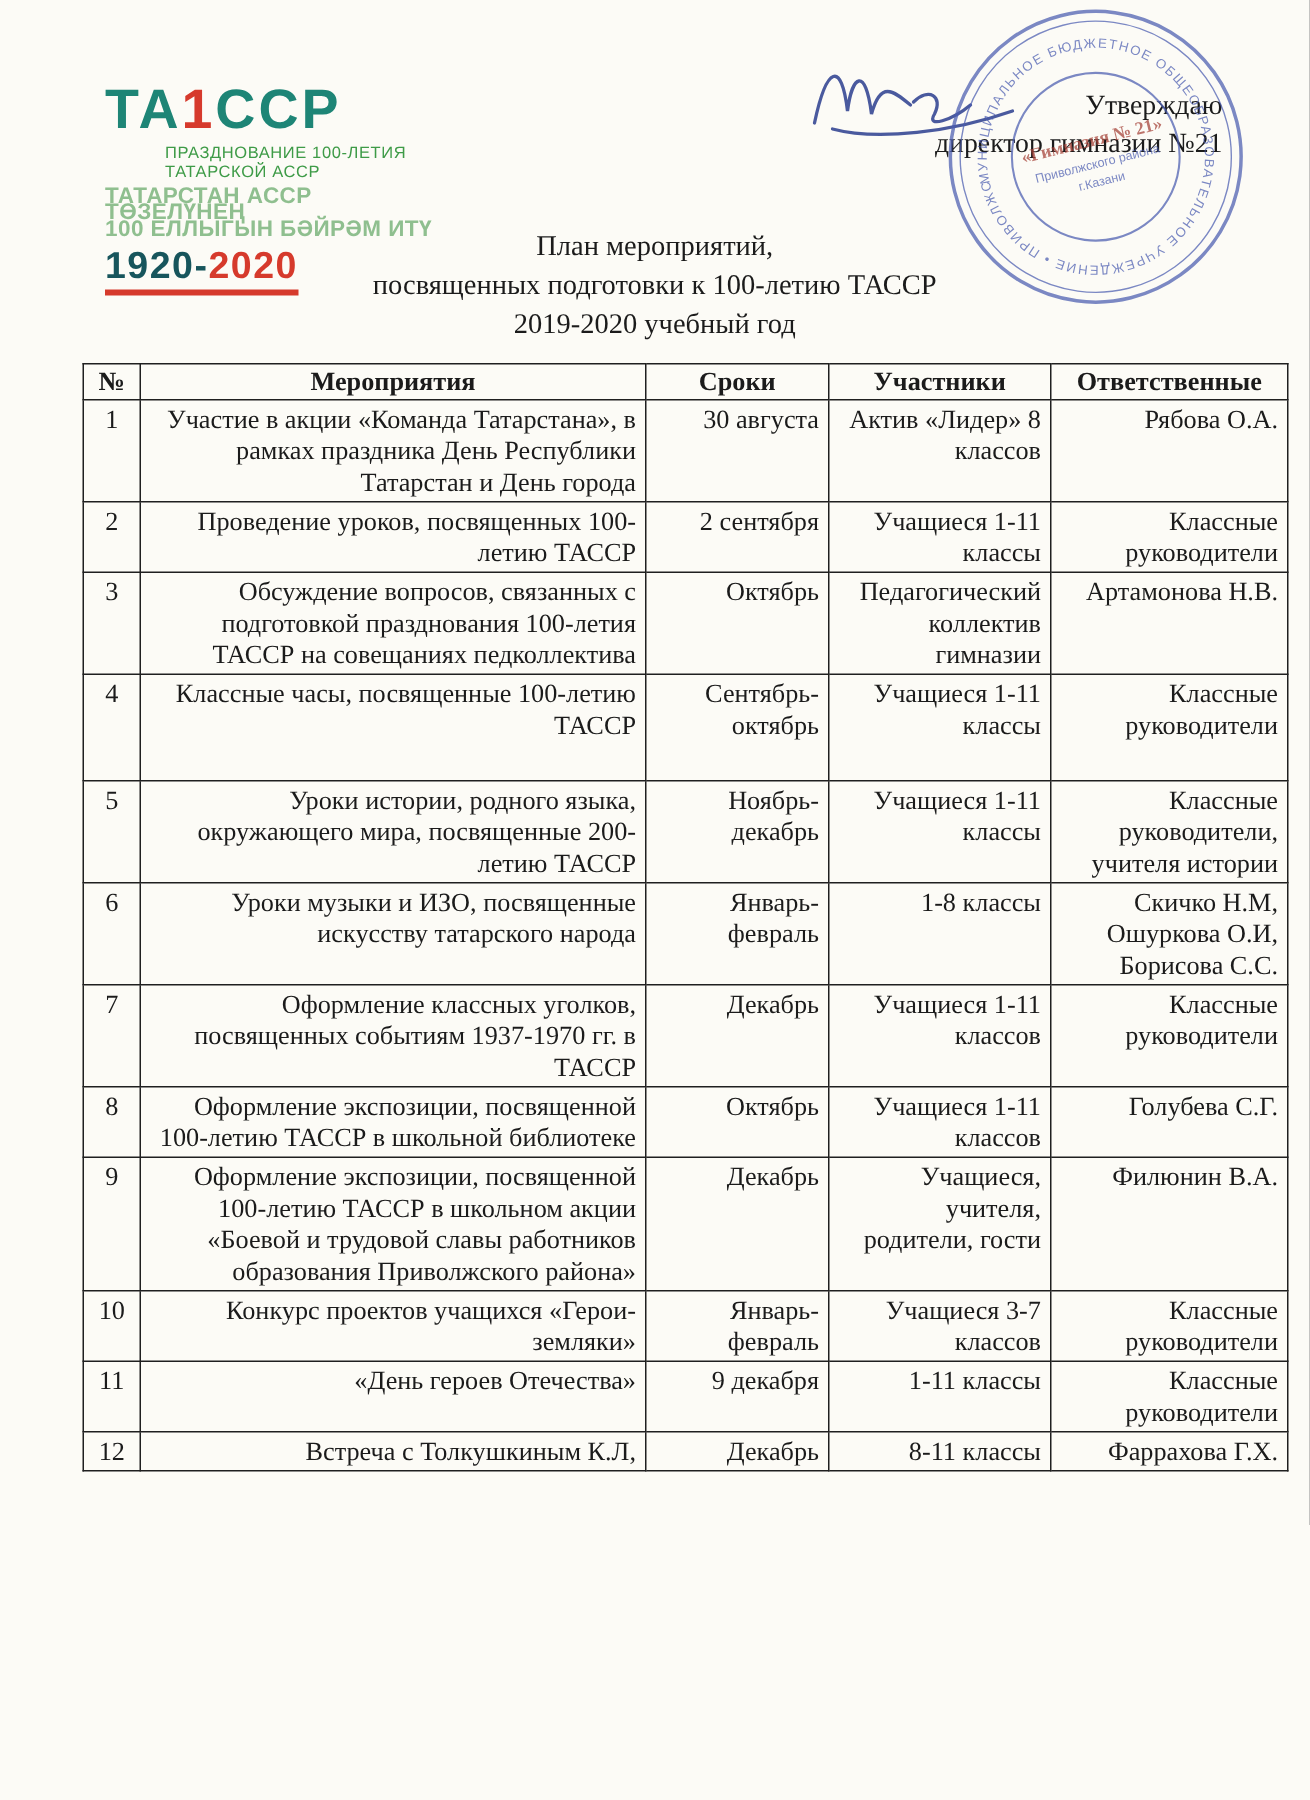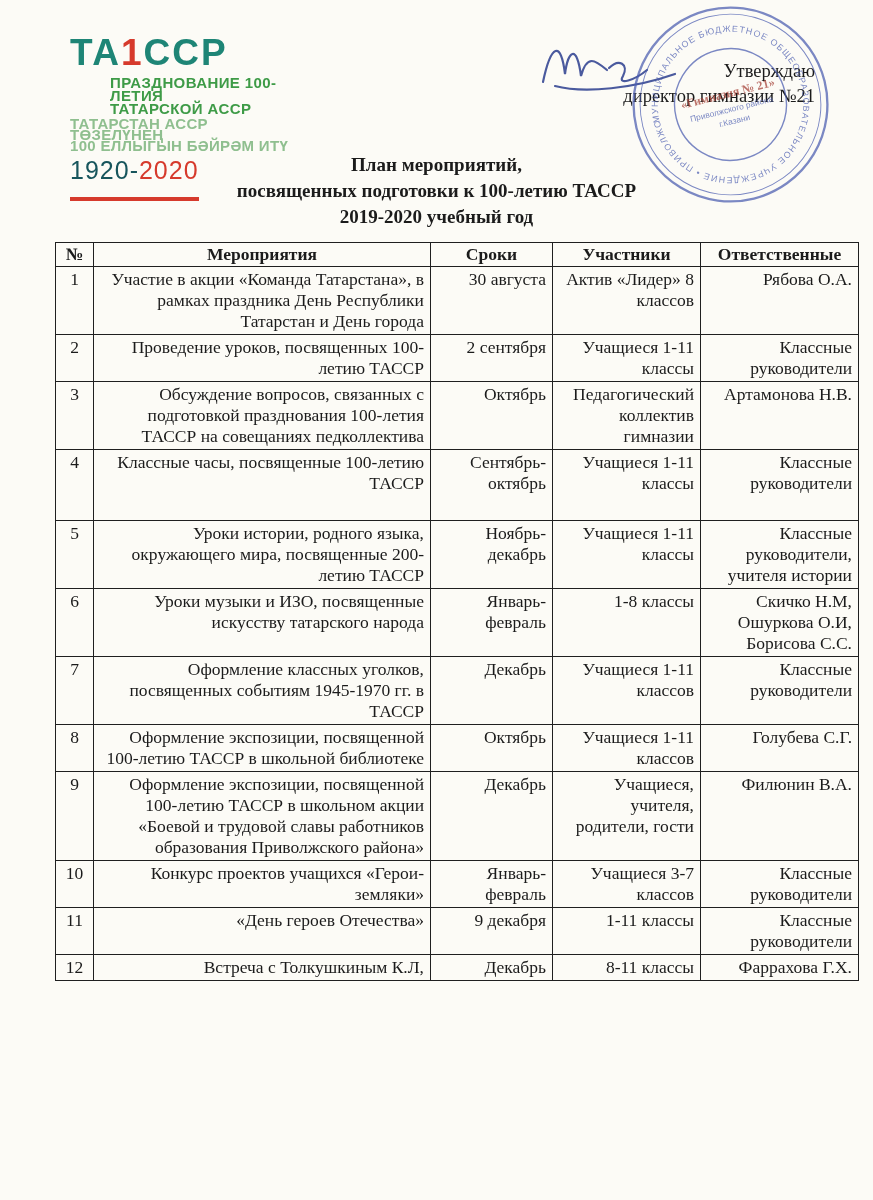--- a/index.html
+++ b/index.html
@@ -8,38 +8,38 @@
     width:873px;height:1200px;
     margin:0 auto;
     background:#fcfbf6;
     overflow:hidden;
     font-family:"Liberation Serif","DejaVu Serif",serif;
     color:#1b1b1b;
   }
   
   .header{position:relative;height:152px;}
   .logo{position:absolute;left:70px;top:34px;width:230px;font-family:"Liberation Sans","DejaVu Sans",sans-serif;}
-  .logo-word{font-size:37px;font-weight:800;letter-spacing:2px;color:#1e8576;line-height:38px;}
+  .logo-word{font-size:37px;font-weight:800;letter-spacing:2px;color:#1e8576;line-height:38px;margin-top:20px;}
   .logo-word .one{color:#d63a2c;}
-  .logo-l1,.logo-l2{font-size:15px;font-weight:700;color:#3e9b47;letter-spacing:.4px;line-height:13px;padding-left:40px;}
+  .logo-l1,.logo-l2{font-size:11px;font-weight:400;color:#3e9b47;letter-spacing:.4px;line-height:13px;padding-left:40px;}
   .logo-l1{margin-top:4px;}
   .logo-l3,.logo-l4{font-size:15px;font-weight:600;color:#8fbf8f;letter-spacing:.3px;line-height:11px;}
   .logo-l3{margin-top:3px;}
-  .logo-years{margin-top:5px;font-size:25px;font-weight:400;letter-spacing:1px;
-    border-bottom:4px solid #d63a2c;display:inline-block;padding-bottom:12px;}
+  .logo-years{margin-top:5px;font-size:25px;font-weight:700;letter-spacing:1px;
+    border-bottom:4px solid #d63a2c;display:inline-block;padding-bottom:1px;}
   .logo-years .y1{color:#17555c;}
   .logo-years .dash{color:#17555c;}
   .logo-years .y2{color:#d63a2c;}
   .approval{position:absolute;right:58px;top:12px;text-align:right;font-size:18.5px;line-height:25px;margin-top:47px;}
   .approval .sig-row{white-space:nowrap;}
   .approval .sig-line{letter-spacing:1px;}
   .signature{position:absolute;right:178px;top:30px;width:170px;height:70px;pointer-events:none;}
   .stamp{position:absolute;right:40px;top:2px;width:205px;height:205px;opacity:.72;transform:rotate(-14deg);pointer-events:none;}
   
-  .title{ text-align:center;font-size:19px;font-weight:700;line-height:26px;}
+  .title{ text-align:center;font-size:19px;font-weight:400;line-height:26px;}
   
   table.plan{border-collapse:collapse;table-layout:fixed;width:803px;margin:12px 0 0 55px;}
   table.plan th,table.plan td{border:1.5px solid #1f1f1f;padding:2px 6px;font-size:17.5px;line-height:21px;vertical-align:top;overflow:hidden;}
   table.plan th{font-weight:700;text-align:center;padding:1px 4px;}
   td.col-num{text-align:center;}
   td.col-event{text-align:right;}
   td.col-date,td.col-participants,td.col-responsible{text-align:right;}
   tbody tr:nth-child(4) td{height:66px;}
 </style>
 </head>
@@ -150,21 +150,21 @@
         </tr>
         <tr>
           <td class="col-num">6</td>
           <td class="col-event">Уроки музыки и ИЗО, посвященные искусству татарского народа</td>
           <td class="col-date">Январь-февраль</td>
           <td class="col-participants">1-8 классы</td>
           <td class="col-responsible">Скичко Н.М, Ошуркова О.И, Борисова С.С.</td>
         </tr>
         <tr>
           <td class="col-num">7</td>
-          <td class="col-event">Оформление классных уголков, посвященных  событиям 1945-1970 гг. в ТАССР</td>
+          <td class="col-event">Оформление классных уголков, посвященных  событиям 1937-1970 гг. в ТАССР</td>
           <td class="col-date">Декабрь</td>
           <td class="col-participants">Учащиеся 1-11 классов</td>
           <td class="col-responsible">Классные руководители</td>
         </tr>
         <tr>
           <td class="col-num">8</td>
           <td class="col-event">Оформление экспозиции, посвященной 100-летию ТАССР в школьной библиотеке</td>
           <td class="col-date">Октябрь</td>
           <td class="col-participants">Учащиеся 1-11 классов</td>
           <td class="col-responsible">Голубева С.Г.</td>

